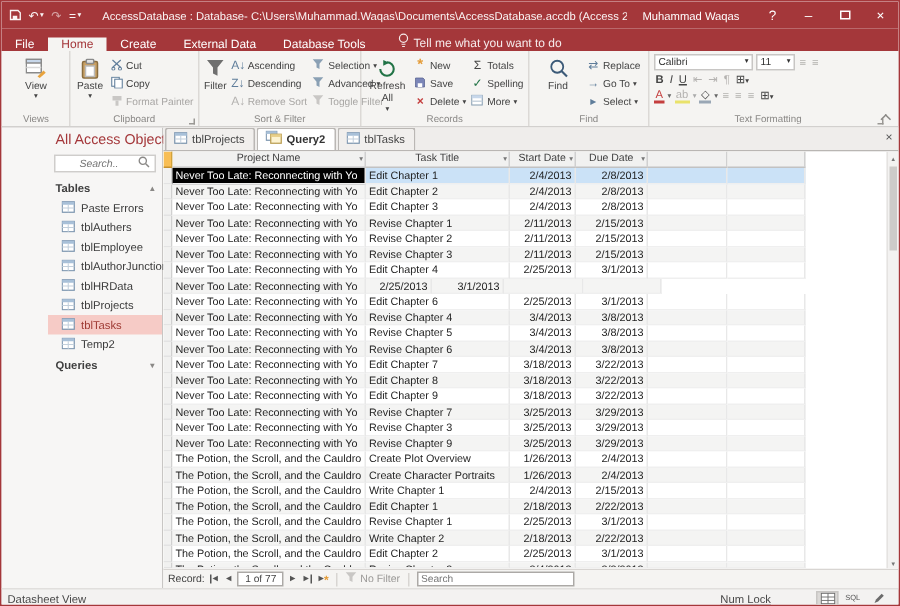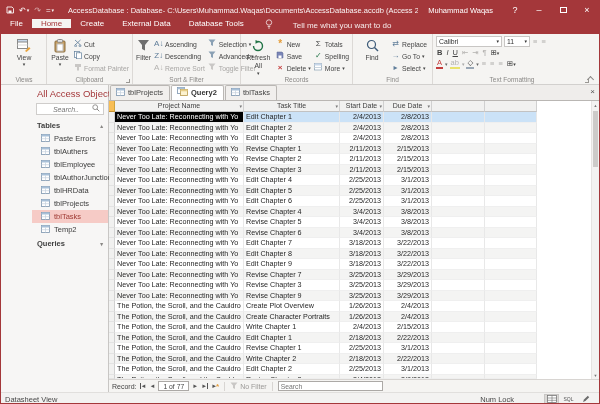--- a/index.html
+++ b/index.html
@@ -13,24 +13,24 @@
   .qat { display:flex; align-items:center; gap:5px; margin-left:5px; font-size:8px; }
   .qat .qbtn { display:flex; align-items:center; gap:1px; opacity:.95; }
   .qat .dim { opacity:.55; }
   .tb-title { margin-left:14px; font-size:7.5px; white-space:nowrap; overflow:hidden; flex:1; opacity:.95; }
   .tb-user { font-size:7.5px; margin:0 10px; white-space:nowrap; }
   .winbtns { display:flex; height:18px; }
   .winbtn { width:24px; display:flex; align-items:center; justify-content:center; font-size:9px; }
   .maxbox { width:7px; height:6px; border:1px solid #fff; display:inline-block; }
 
   
-  .tabrow { height:15px; background:#A4373A; display:flex; align-items:flex-start; color:#fff; font-size:8px; }
+  .tabrow { height:15px; background:#A4373A; display:flex; align-items:flex-end; color:#fff; font-size:8px; }
   .rtab { padding:0 9px; display:flex; align-items:center; }
   .rtab.active { background:#F5F4F2; color:#A4373A; }
-  .tellme { margin-left:12px; display:flex; align-items:center; gap:20px; opacity:.9; }
+  .tellme { margin-left:12px; display:flex; align-items:center; gap:3px; opacity:.9; }
 
   
   .ribbon { height:51px; background:#F5F4F2; border-bottom:1px solid #D2D0CE; display:flex; position:relative; padding-left:1px; }
   .rgroup { position:relative; border-right:1px solid #DCD9D6; padding:2px 3px 9px 3px; display:flex; gap:3px; align-items:flex-start; }
   .glabel { position:absolute; bottom:1px; left:0; right:0; text-align:center; font-size:6.5px; color:#8A8886; }
   .launcher { position:absolute; bottom:1px; right:2px; width:4px; height:4px; border-right:1px solid #9a9894; border-bottom:1px solid #9a9894; }
   .bigbtn { width:32px; display:flex; flex-direction:column; align-items:center; font-size:6.8px; color:#444; text-align:center; line-height:1.25; }
   .bigbtn .bicon { height:17px; display:flex; align-items:center; margin-top:1px; }
   .stack { display:flex; flex-direction:column; justify-content:flex-start; padding-top:2px; }
   .sbtn { display:flex; align-items:center; gap:2px; font-size:6.8px; color:#444; height:12px; white-space:nowrap; }
@@ -591,21 +591,20 @@
               <div class="gcell w0">Never Too Late: Reconnecting with Yo</div>
               <div class="gcell w1">Edit Chapter 4</div>
               <div class="gcell w2 num">2/25/2013</div>
               <div class="gcell w3 num">3/1/2013</div>
               <div class="gcell we"></div>
               <div class="gcell we2"></div>
             </div>
             <div class="grow alt">
               <div class="gsel"></div>
               <div class="gcell w0">Never Too Late: Reconnecting with Yo</div>
-              <div class="gcell w1">Edit Chapter 5</div>
               <div class="gcell w2 num">2/25/2013</div>
               <div class="gcell w3 num">3/1/2013</div>
               <div class="gcell we"></div>
               <div class="gcell we2"></div>
             </div>
             <div class="grow">
               <div class="gsel"></div>
               <div class="gcell w0">Never Too Late: Reconnecting with Yo</div>
               <div class="gcell w1">Edit Chapter 6</div>
               <div class="gcell w2 num">2/25/2013</div>

